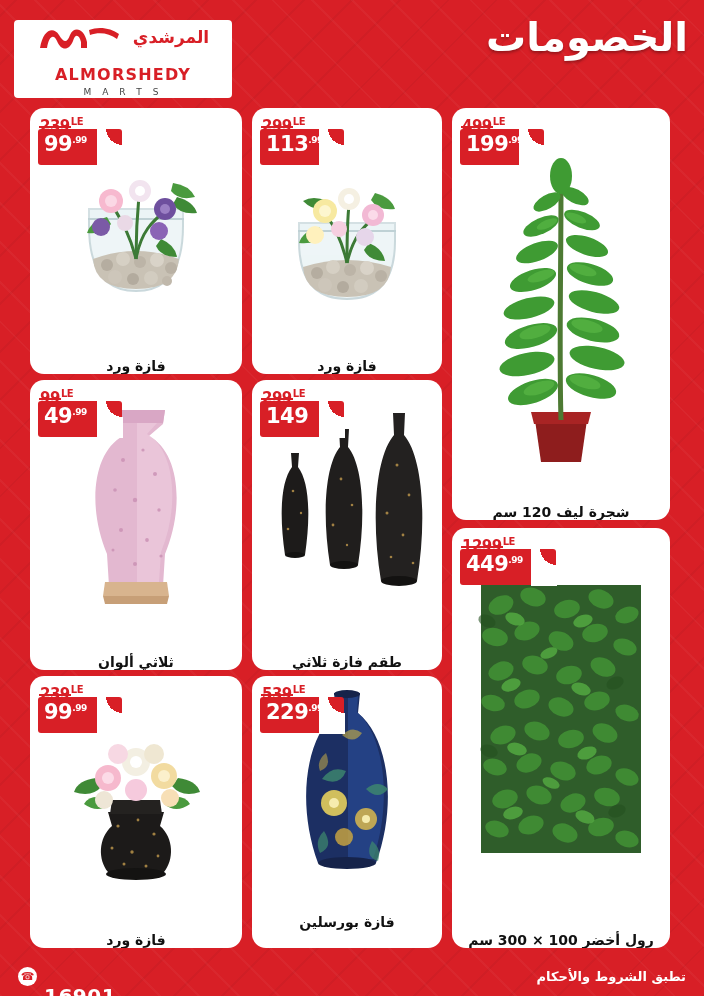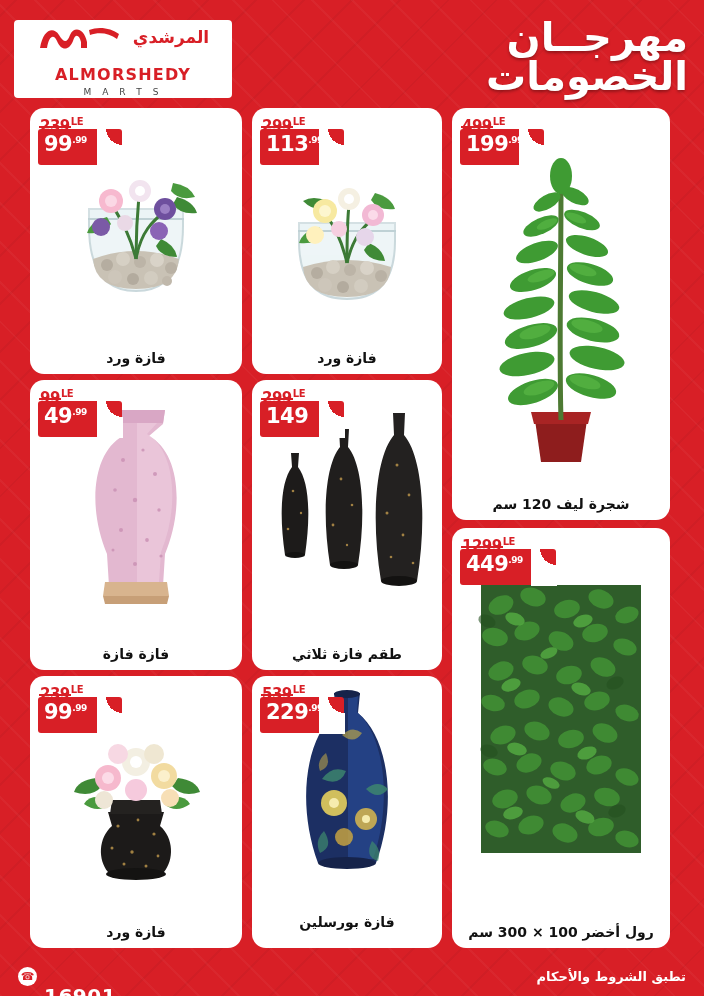--- a/index.html
+++ b/index.html
@@ -92,21 +92,20 @@
     display: flex; align-items: center; justify-content: center;
   }
   .prod-name {
     position: relative;
     width: 100%;
     text-align: center;
     direction: rtl;
     font-size: 14px;
     font-weight: bold;
     color: #111;
-    padding-bottom: 8px;
     line-height: 1.15;
   }
   .prod-name.two-line { font-size: 14px; padding-bottom: 18px; }
 
   
   .tag {
     position: absolute;
     top: 8px; left: 8px;
     width: 84px; height: 52px;
     z-index: 5;
@@ -201,21 +200,20 @@
             <path d="M52 8 C62 4, 74 6, 82 12 L80 17 C72 11, 62 10, 53 13 Z" fill="#d81f26"></path>
           </svg>
         </span>
         <span class="logo-ar">المرشدي</span>
       </div>
       <div class="logo-en">ALMORSHEDY</div>
       <div class="logo-sub">M A R T S</div>
     </div>
 
     <div class="fest-title">
-      <div class="fest-line1">مهرجــان</div>
       <div class="fest-line2">الخصومات</div>
     </div>
   </div>
 
   <div class="grid-area">
 
     <div class="card" style="left:30px; top:4px; width:212px; height:266px;">
       <div class="card-inner">
         <div class="prod-img">
           <svg width="190" height="190" viewBox="0 0 190 190">
@@ -379,21 +377,21 @@
                 <circle cx="84" cy="110" r="2.2"></circle>
                 <circle cx="108" cy="120" r="1.7"></circle>
               <circle cx="70" cy="140" r="2"></circle>
                 <circle cx="96" cy="150" r="1.9"></circle>
                 <circle cx="84" cy="174" r="2"></circle>
               <circle cx="110" cy="166" r="1.6"></circle>
                 <circle cx="62" cy="160" r="1.5"></circle>
             </g>
           </svg>
         </div>
-        <div class="prod-name">فازة فازة</div>
+        <div class="prod-name">ثلاثي ألوان</div>
       </div>
       <div class="tag">
         <div class="old"><span class="strike">99</span><span class="le-old">LE</span></div>
         <div class="banner"></div>
         <div class="new"><span>49</span><span class="cents">.99</span></div>
       </div>
     </div>
 
     <div class="card" style="left:252px; top:276px; width:190px; height:290px;">
       <div class="card-inner">

